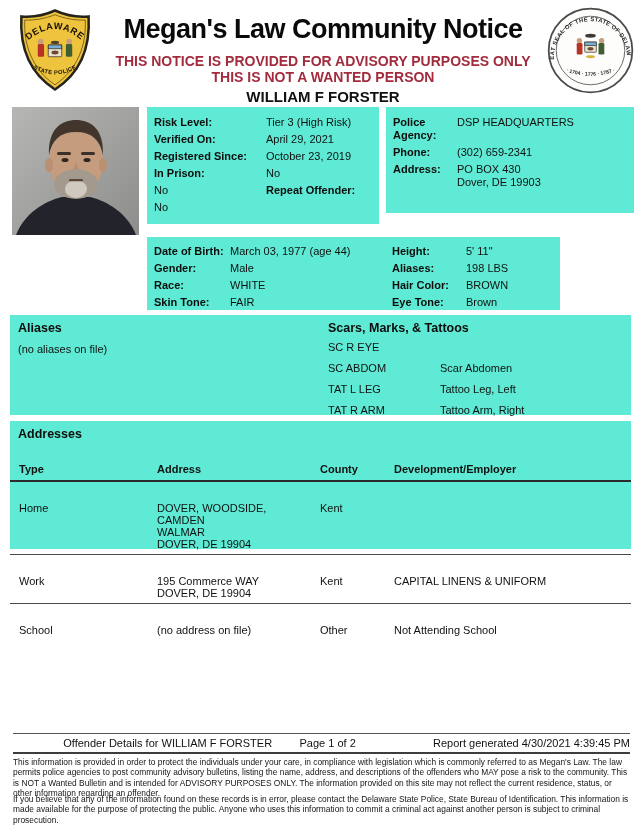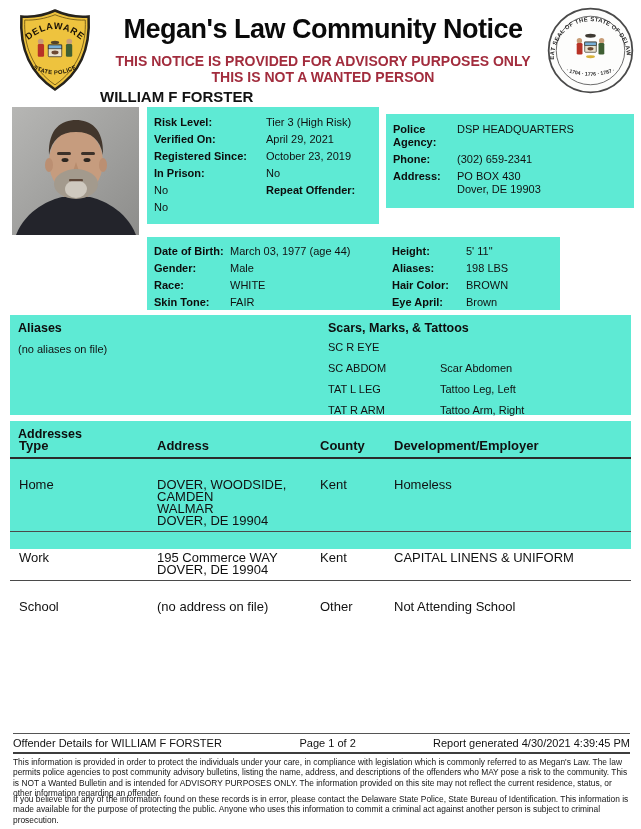--- a/index.html
+++ b/index.html
@@ -15,30 +15,30 @@
   .hdr-title {
     position:absolute; top:14px; left:100px; width:446px; text-align:center;
     font-size:27px; font-weight:bold; letter-spacing:-0.5px; color:#0a0a0a;
   }
   .advisory {
     position:absolute; left:100px; width:446px; text-align:center;
     font-size:14px; font-weight:bold; color:#a22c3d;
   }
   .adv1 { top:53px; } .adv2 { top:69px; }
   .offender-name {
-    position:absolute; top:88px; left:100px; width:446px; 
+    position:absolute; top:88px; left:100px; width:446px; text-align:center;
     font-size:15px; font-weight:bold; color:#111;
   }
   
   .photo { position:absolute; top:107px; left:12px; width:127px; height:128px; }
   .photo svg { display:block; width:100%; height:100%; }
   
   .panel { position:absolute; background:#5eead4; }
   .panel-risk   { top:107px; left:147px; width:232px; height:117px; padding:9px 6px 6px 7px; }
-  .panel-agency { top:114px; left:386px; width:248px; height:94px; padding:9px 6px 6px 7px; }
+  .panel-agency { top:107px; left:386px; width:248px; height:106px; padding:9px 6px 6px 7px; }
   .field-grid { display:grid; grid-template-columns:112px 1fr; row-gap:4px; font-size:11px; line-height:13px; }
   .panel-agency .field-grid { grid-template-columns:64px 1fr; }
   .fl { font-weight:bold; color:#0d0d0d; }
   .fv { color:#111; }
   .multiline { white-space:pre-line; }
   .panel-demo { top:237px; left:147px; width:413px; height:73px; }
   .demo-col { position:absolute; top:8px; display:grid; row-gap:4px; font-size:11px; line-height:13px; }
   .demo-left  { left:7px;   width:232px; grid-template-columns:76px 1fr; }
   .demo-right { left:245px; width:236px; grid-template-columns:74px 1fr; }
   
@@ -48,40 +48,40 @@
   .aliases-empty { position:absolute; top:28px; left:8px; font-size:11px; color:#111; }
   .scars-title { position:absolute; top:6px; left:318px; }
   .scars-grid {
     position:absolute; top:26px; left:318px; width:295px;
     display:grid; grid-template-columns:112px 1fr; row-gap:8px;
     font-size:11px; line-height:13px; color:#111;
   }
   
   .panel-addresses { top:421px; left:10px; width:621px; height:128px; }
   .addresses-title { position:absolute; top:6px; left:8px; }
-  .addr-table { position:absolute; top:16px; left:0; width:621px; font-size:13px; line-height:12px; }
+  .addr-table { position:absolute; top:39px; left:0; width:621px; font-size:11px; line-height:12px; }
   .addr-row {
     display:grid; grid-template-columns:138px 163px 74px 1fr;
     padding:3px 8px 4px 9px;
   }
   .addr-head { font-weight:bold; border-bottom:2px solid #2b2b2b; padding-bottom:5px; }
   .addr-body-row { border-bottom:1px solid #4a4a4a; padding-top:20px; }
   .addr-body-row:last-child { border-bottom:none; }
   .addr-cell { color:#111; padding-right:6px; }
   
   .panel-vehicles { top:556px; left:10px; width:621px; height:48px; }
   .vehicles-title { position:absolute; top:6px; left:8px; }
   .vehicles-empty { position:absolute; top:26px; left:8px; font-size:11px; color:#111; }
   
   .f-line1 { position:absolute; top:733px; left:13px; width:617px; border-top:1px solid #555; }
   .f-row {
     position:absolute; top:737px; left:13px; width:617px;
     display:flex; font-size:11px; color:#111;
   }
-  .f-left   { flex:0 0 42%; text-align:left; }
+  .f-left   { flex:0 0 42%; text-align:right; }
   .f-center { flex:0 0 18%; text-align:center; }
   .f-right  { flex:0 0 40%; text-align:right; }
   .f-line2 { position:absolute; top:752px; left:13px; width:617px; border-top:2px solid #3d3d3d; }
   .f-para {
     position:absolute; left:13px; width:618px;
     font-size:8.4px; line-height:10.4px; color:#151515; text-align:left;
   }
   .f-p1 { top:757px; }
   .f-p2 { top:794px; }
 </style>
@@ -211,21 +211,21 @@
       <span class="fl">Skin Tone:</span>
       <span class="fv">FAIR</span>
     </div>
     <div class="demo-col demo-right">
       <span class="fl">Height:</span>
       <span class="fv">5' 11"</span>
       <span class="fl">Aliases:</span>
       <span class="fv">198 LBS</span>
       <span class="fl">Hair Color:</span>
       <span class="fv">BROWN</span>
-      <span class="fl">Eye April:</span>
+      <span class="fl">Eye Tone:</span>
       <span class="fv">Brown</span>
     </div>
   </div>
 
   <div class="panel panel-aliases">
     <div class="sec-title aliases-title">Aliases</div>
     <div class="aliases-empty">(no aliases on file)</div>
     <div class="sec-title scars-title">Scars, Marks, &amp; Tattoos</div>
     <div class="scars-grid">
       <span>SC R EYE</span>
@@ -247,21 +247,20 @@
         <span class="addr-cell">Address</span>
         <span class="addr-cell">County</span>
         <span class="addr-cell">Development/Employer</span>
       </div>
       <div class="addr-row addr-body-row">
         <span class="addr-cell">Home</span>
         <span class="addr-cell multiline">DOVER, WOODSIDE, CAMDEN
 WALMAR
 DOVER, DE  19904</span>
         <span class="addr-cell">Kent</span>
-        <span class="addr-cell">Homeless</span>
       </div>
       <div class="addr-row addr-body-row">
         <span class="addr-cell">Work</span>
         <span class="addr-cell multiline">195 Commerce WAY
 DOVER, DE  19904</span>
         <span class="addr-cell">Kent</span>
         <span class="addr-cell">CAPITAL LINENS &amp; UNIFORM</span>
       </div>
       <div class="addr-row addr-body-row">
         <span class="addr-cell">School</span>

